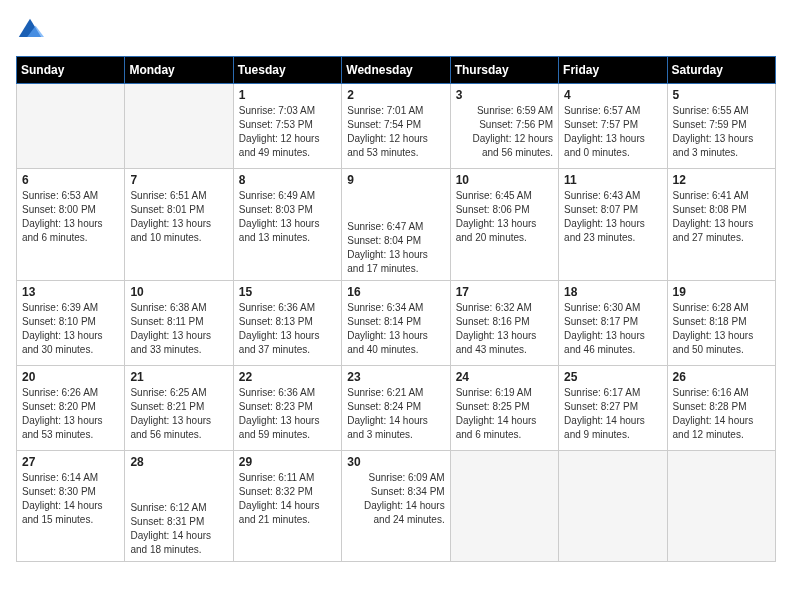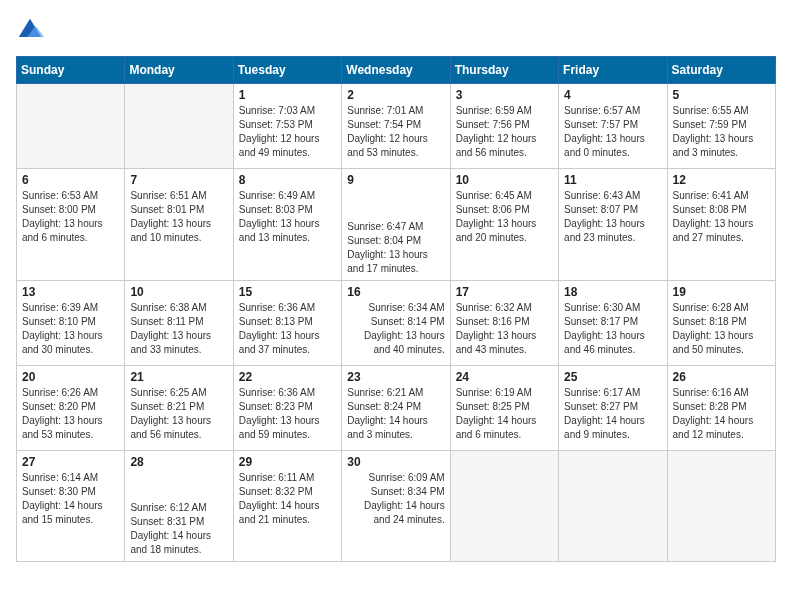--- a/index.html
+++ b/index.html
@@ -45,21 +45,21 @@
     .location-title {
       font-size: 15px;
       color: #222;
     }
     .calendar {
       width: 100%;
       border-collapse: collapse;
       border: 1px solid #ccc;
     }
     .calendar th {
-      background: #0369a1;
+      background: #000000;
       color: #fff;
       font-size: 12px;
       font-weight: bold;
       padding: 6px 4px;
       text-align: left;
       border: 1px solid #2a6ab0;
     }
     .calendar td {
       border: 1px solid #ccc;
       vertical-align: top;
@@ -133,21 +133,21 @@
         </td>
         <td>
           <span class="day-num">2</span>
           <div class="day-info" style="white-space: pre-line;">Sunrise: 7:01 AM
 Sunset: 7:54 PM
 Daylight: 12 hours
 and 53 minutes.</div>
         </td>
         <td>
           <span class="day-num">3</span>
-          <div class="day-info" style="white-space: pre-line;">Sunrise: 6:59 AM
+          <div class="day-info" style="white-space: pre-line; text-align: right;">Sunrise: 6:59 AM
 Sunset: 7:56 PM
 Daylight: 12 hours
 and 56 minutes.</div>
         </td>
         <td>
           <span class="day-num">4</span>
           <div class="day-info" style="white-space: pre-line;">Sunrise: 6:57 AM
 Sunset: 7:57 PM
 Daylight: 13 hours
 and 0 minutes.</div>
@@ -228,21 +228,21 @@
         </td>
         <td>
           <span class="day-num">15</span>
           <div class="day-info" style="white-space: pre-line;">Sunrise: 6:36 AM
 Sunset: 8:13 PM
 Daylight: 13 hours
 and 37 minutes.</div>
         </td>
         <td>
           <span class="day-num">16</span>
-          <div class="day-info" style="white-space: pre-line; text-align: right;">Sunrise: 6:34 AM
+          <div class="day-info" style="white-space: pre-line;">Sunrise: 6:34 AM
 Sunset: 8:14 PM
 Daylight: 13 hours
 and 40 minutes.</div>
         </td>
         <td>
           <span class="day-num">17</span>
           <div class="day-info" style="white-space: pre-line;">Sunrise: 6:32 AM
 Sunset: 8:16 PM
 Daylight: 13 hours
 and 43 minutes.</div>

